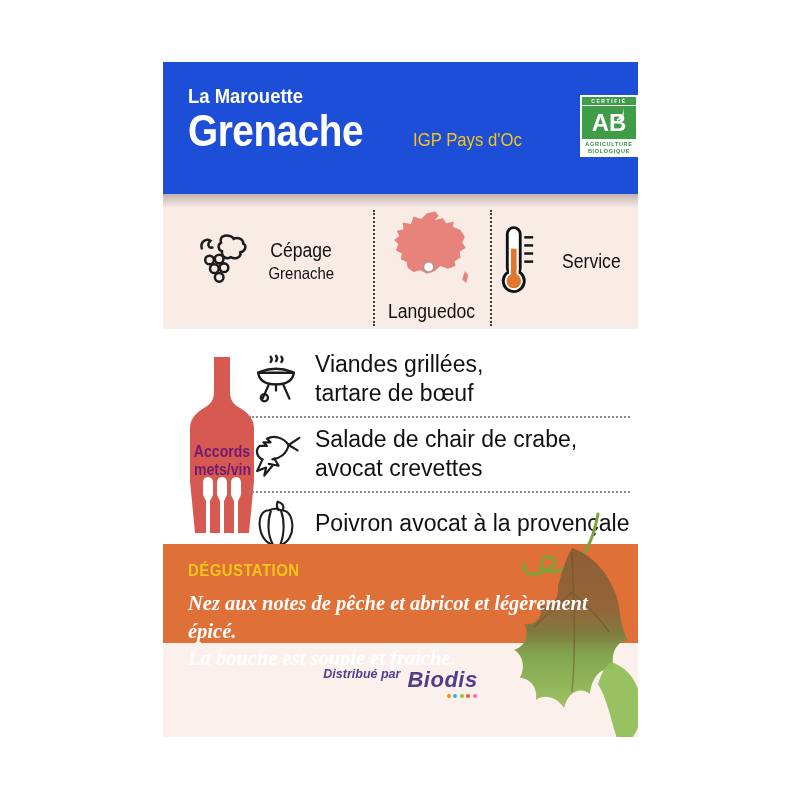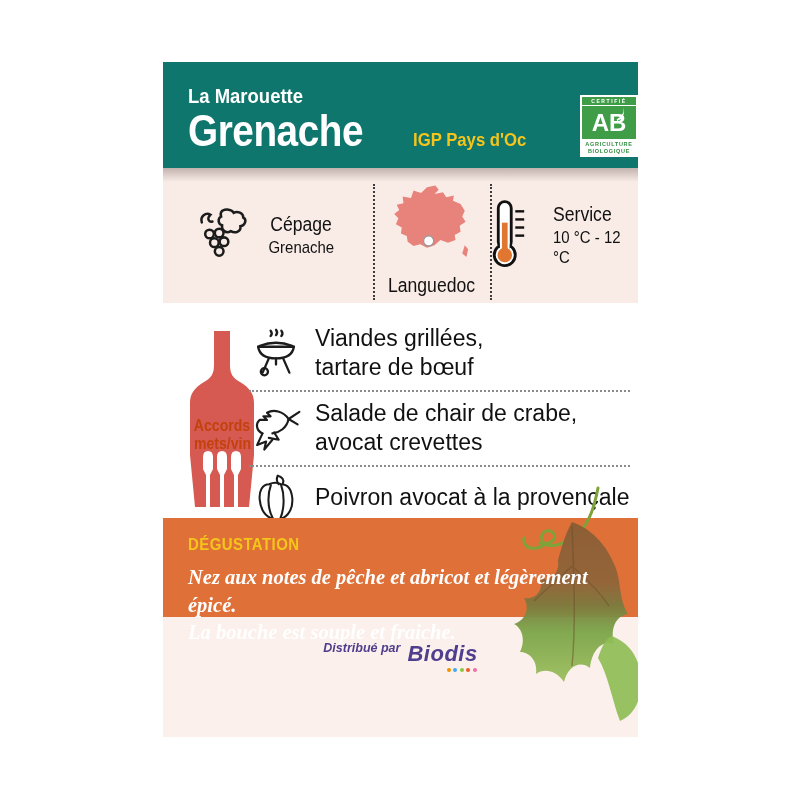--- a/index.html
+++ b/index.html
@@ -1,26 +1,26 @@
 <!DOCTYPE html>
 <html><head>
 <meta charset="utf-8">
 <style>
   html,body{margin:0;padding:0;background:#fff;font-family:"Liberation Sans",sans-serif;}
   .stage{position:relative;width:800px;height:800px;background:#fff;overflow:hidden;}
   .label{position:absolute;left:163px;top:62px;width:475px;height:675px;overflow:hidden;background:#FBF0EB;}
 
   
-  .header{height:106px;background:#0f766e;position:relative;box-sizing:border-box;padding:22px 0 8px 25px;}
+  .header{height:132px;background:#1d4ed8;position:relative;box-sizing:border-box;padding:22px 0 8px 25px;}
   .cond{display:inline-block;transform:scaleX(0.88);transform-origin:left center;}
   .cond-c{display:inline-block;transform:scaleX(0.88);transform-origin:center center;}
   .brand{color:#fff;font-size:21px;font-weight:700;line-height:1.1;}
   .title-row{display:flex;align-items:baseline;margin-top:2px;}
   .wine-name{color:#fff;font-size:44px;font-weight:700;line-height:1.0;letter-spacing:-0.5px;}
-  .appellation{color:#F5C51B;font-size:19px;font-weight:700;margin-left:26px;}
+  .appellation{color:#F5C51B;font-size:19px;font-weight:400;margin-left:26px;}
   .ab-logo{position:absolute;right:0;top:33px;width:58px;background:#fff;padding:2px;box-sizing:border-box;}
   .ab-cert{background:#3F9C47;color:#fff;font-size:5px;font-weight:700;letter-spacing:1.6px;text-align:center;line-height:8px;height:8px;margin-bottom:1px;}
   .ab-main{background:#3F9C47;color:#fff;text-align:center;height:33px;line-height:33px;font-size:24px;font-weight:700;position:relative;}
   .ab-leaf{position:absolute;right:10px;top:3px;width:12px;height:8px;border:2px solid #fff;border-width:0 0 2px 0;border-radius:0 0 12px 0;transform:rotate(-30deg);}
   .ab-foot{color:#2F8C3F;font-size:5.5px;font-weight:700;text-align:center;letter-spacing:0.7px;line-height:6.5px;padding:2px 0 1px;}
 
   
   .info-band{height:135px;background:#F9ECE7;position:relative;display:flex;}
   .info-band::before{content:"";position:absolute;left:0;right:0;top:0;height:14px;
     background:linear-gradient(to bottom,rgba(70,45,45,.30),rgba(70,45,45,0));pointer-events:none;}
@@ -29,21 +29,21 @@
   .col-cepage{width:210px;display:flex;align-items:center;justify-content:center;gap:13px;}
   .col-region{width:117px;display:flex;flex-direction:column;align-items:center;justify-content:center;padding-top:8px;}
   .col-service{flex:1;display:flex;align-items:center;justify-content:center;gap:27px;}
   .info-label{font-weight:400;font-size:20px;color:#111;text-align:center;}
   .info-value{font-size:17px;color:#111;text-align:center;margin-top:2px;}
   .region-label{font-size:20px;color:#111;margin-top:3px;}
 
   
   .pairing-section{height:215px;background:#fff;position:relative;}
   .fork{position:absolute;left:25px;top:28px;}
-  .fork-badge{position:absolute;left:25px;top:114px;width:68px;text-align:center;color:#c2410c;
+  .fork-badge{position:absolute;left:25px;top:114px;width:68px;text-align:center;color:#701a75;
     font-weight:700;font-size:16px;line-height:1.1;}
   .pair-list{position:absolute;left:86px;right:8px;top:14px;}
   .pair-row{display:flex;align-items:center;gap:12px;padding:7px 0;}
   .pair-row.bdr{border-bottom:2px dotted #8a8a8a;}
   .pair-icon{width:54px;flex:none;display:flex;justify-content:center;align-items:center;}
   .pair-text{font-size:23px;line-height:1.28;color:#111;}
 
   
   .degustation{height:99px;background:#DE7038;position:relative;box-sizing:border-box;
     padding:17px 0 0 25px;z-index:3;}
@@ -127,21 +127,20 @@
             <line x1="31" y1="44" x2="42" y2="44" stroke="#111" stroke-width="3"></line>
             <circle cx="18" cy="68" r="13" fill="#fff" stroke="#111" stroke-width="3.5"></circle>
             <rect x="10" y="2" width="16" height="58" rx="8" fill="#fff" stroke="#111" stroke-width="3.5"></rect>
             <rect x="12" y="52" width="12" height="10" fill="#fff"></rect>
             <rect x="14.5" y="28" width="7" height="38" fill="#E0762F"></rect>
             <circle cx="18" cy="68" r="9" fill="#E0762F"></circle>
           </svg>
         </span>
         <div>
           <div class="info-label" style="text-align:left;"><span class="cond">Service</span></div>
-          <div class="info-value" style="text-align:left;"><span class="cond">10 °C - 12 °C</span></div>
         </div>
       </div>
     </div>
 
     <div class="pairing-section">
       <span class="fork">
         <svg width="68" height="176" viewBox="0 0 68 176">
           <path fill="#D75A52" d="M26,0 L42,0 L42,34 C42,43 45,47 52,51 C62,57 66,63 66,72 L66,124 L61,176 L7,176 L2,124 L2,72 C2,63 6,57 16,51 C23,47 26,43 26,34 Z"></path>
           <path fill="#ffffff" d="M15,138 L15,126 Q15,120 20,120 Q25,120 25,126 L25,138 L22,144 L22,176 L18,176 L18,144 Z"></path>
           <path fill="#ffffff" d="M29,138 L29,126 Q29,120 34,120 Q39,120 39,126 L39,138 L36,144 L36,176 L32,176 L32,144 Z"></path>

